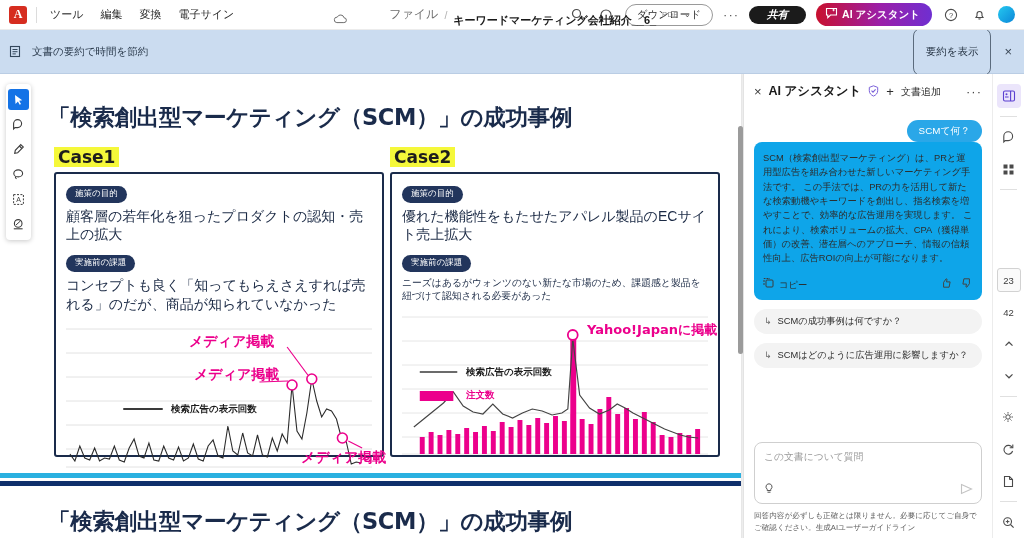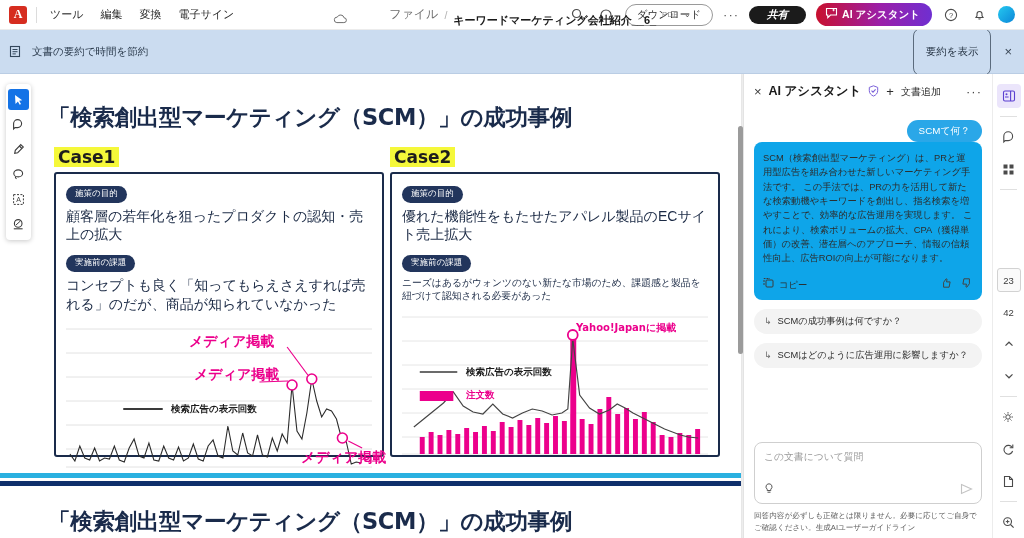--- a/index.html
+++ b/index.html
@@ -399,21 +399,21 @@
                     <rect x="270" y="128" width="5" height="17"></rect>
                       <rect x="279" y="124" width="5" height="21"></rect>
                     <rect x="288" y="126" width="5" height="19"></rect>
                       <rect x="297" y="120" width="5" height="25"></rect>
                   </g>
                   <polyline fill="none" stroke="#444" stroke-width="1.2" points="12,118 22,110 32,102 42,94 52,83 62,97 72,103 82,105 92,95 102,105 112,109 122,104 132,100 142,102 152,106 162,104 168,100 173,30 180,86 190,99 200,105 210,101 218,95 226,99 234,104 242,108 250,112 258,116 266,120 274,123 282,126 290,128 300,129"></polyline>
                   <circle cx="173" cy="26" r="5" fill="#fff" stroke="#ec008c" stroke-width="1.8"></circle>
                   <line x1="18" y1="63" x2="56" y2="63" stroke="#3a3a3a" stroke-width="1.6"></line>
                   <rect x="18" y="82" width="34" height="10" fill="#ec008c"></rect>
                 </svg>
-                <span class="ann" style="left:174px;top:12px;font-size:10px;">Yahoo!Japanに掲載</span>
+                <span class="ann" style="left:185px;top:12px;font-size:13px;">Yahoo!Japanに掲載</span>
                 <span class="legend-txt" style="position:absolute;left:64px;top:57px;">検索広告の表示回数</span>
                 <span class="legend-txt pk" style="position:absolute;left:64px;top:80px;">注文数</span>
               </div>
             </div>
           </div>
         </div>
 
         <div class="bluebars">
           <div class="bb" style="background:#2ab0e0"></div>
           <div class="bb" style="background:#fff;height:3px"></div>

